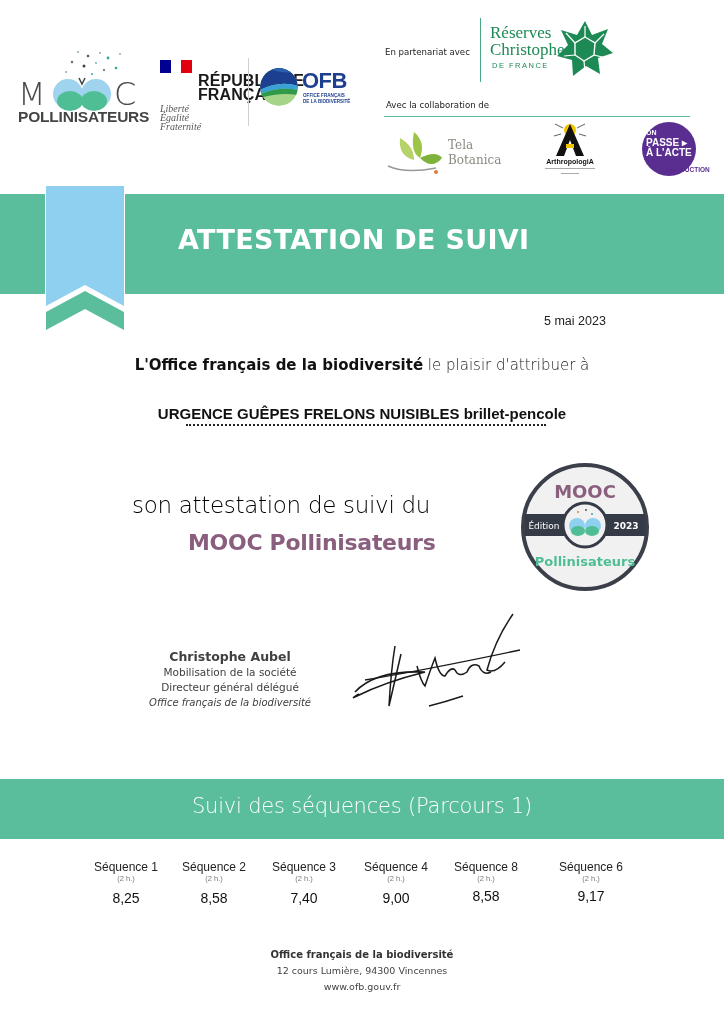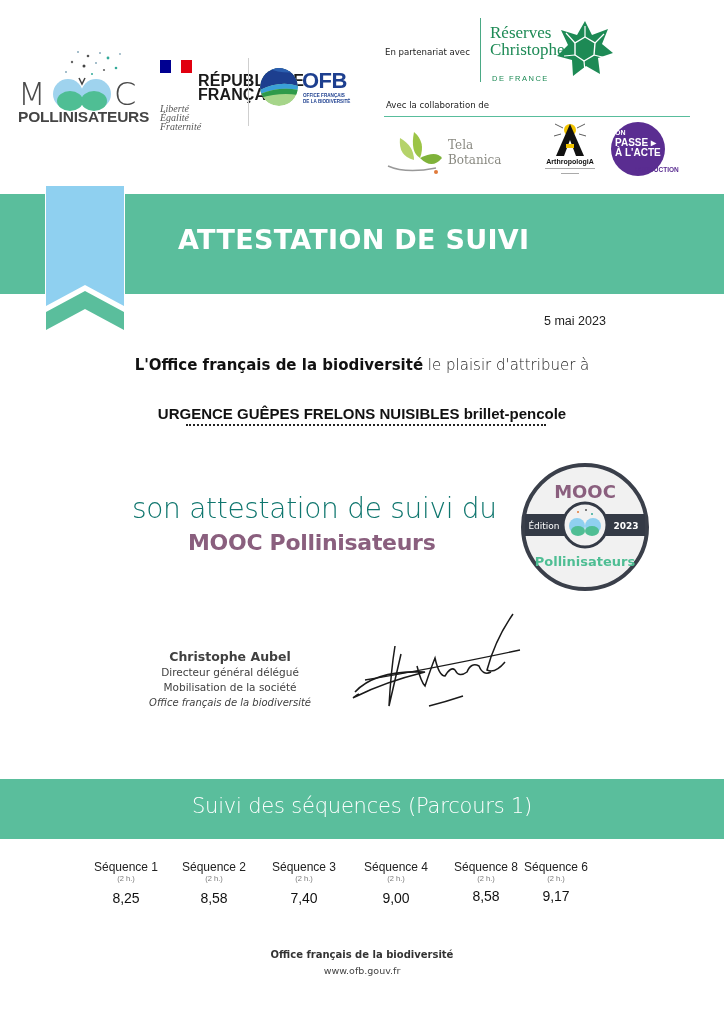--- a/index.html
+++ b/index.html
@@ -23,53 +23,53 @@
 
   .logo-ofb { position: absolute; left: 260px; top: 68px; width: 100px; height: 42px; }
   .logo-ofb .globe { position: absolute; left: 0; top: 0; width: 38px; height: 38px; border-radius: 50%; overflow: hidden; }
   .logo-ofb .ofb-text { position: absolute; left: 42px; top: 1px; font-family: "Liberation Sans", sans-serif; font-weight: 700; font-size: 22px; color: #1d3f8f; letter-spacing: -0.5px; line-height: 24px; }
   .logo-ofb .ofb-sub { position: absolute; left: 43px; top: 25px; font-family: "Liberation Sans", sans-serif; font-weight: 700; font-size: 4.6px; line-height: 6px; color: #1d3f8f; }
 
   .partner-label { position: absolute; left: 385px; top: 47px; font-family: "DejaVu Sans", sans-serif; font-size: 8.6px; color: #222; }
   .v-divider-2 { position: absolute; left: 480px; top: 18px; width: 1px; height: 64px; background: #4aa985; }
   .logo-rnf { position: absolute; left: 490px; top: 18px; width: 130px; height: 64px; }
   .logo-rnf .rnf-text { position: absolute; left: 0; top: 6px; font-family: "Liberation Serif", serif; font-size: 17px; line-height: 17px; color: #1d8a55; }
-  .logo-rnf .rnf-sub { position: absolute; left: 2px; top: 43px; font-family: "Liberation Sans", sans-serif; font-size: 7.5px; letter-spacing: 1.5px; color: #1d8a55; margin-top: 13px; }
+  .logo-rnf .rnf-sub { position: absolute; left: 2px; top: 43px; font-family: "Liberation Sans", sans-serif; font-size: 7.5px; letter-spacing: 1.5px; color: #1d8a55; }
   .logo-rnf .star { position: absolute; left: 66px; top: 2px; width: 58px; height: 58px; }
 
   .collab-label { position: absolute; left: 386px; top: 100px; font-family: "DejaVu Sans", sans-serif; font-size: 8.6px; color: #222; }
   .collab-line { position: absolute; left: 384px; top: 116px; width: 306px; height: 1px; background: #58bd9c; }
 
   .logo-tela { position: absolute; left: 386px; top: 124px; width: 125px; height: 56px; }
   .logo-tela .tela-text { position: absolute; left: 62px; top: 14px; font-family: "DejaVu Serif", serif; font-size: 12px; line-height: 15px; color: #8a8a82; }
   .logo-arthro { position: absolute; left: 535px; top: 122px; width: 70px; height: 58px; }
   .logo-arthro .arthro-text { position: absolute; left: 0; top: 36px; width: 70px; text-align: center; font-family: "Liberation Sans", sans-serif; font-weight: 700; font-size: 7px; color: #111; }
   .logo-arthro .arthro-sub { position: absolute; left: 10px; top: 46px; width: 50px; height: 1px; background: #aaa; }
   .logo-arthro .arthro-sub2 { position: absolute; left: 26px; top: 51px; width: 18px; height: 1px; background: #aaa; }
-  .logo-passe { position: absolute; left: 609px; top: 122px; width: 78px; height: 56px; }
+  .logo-passe { position: absolute; left: 640px; top: 122px; width: 78px; height: 56px; }
   .logo-passe .circle { position: absolute; left: 2px; top: 0; width: 54px; height: 54px; border-radius: 50%; background: #5a2d91; }
   .logo-passe .ptext { position: absolute; left: 6px; top: 6px; font-family: "Liberation Sans", sans-serif; font-weight: 700; color: #fff; line-height: 10px; }
   .logo-passe .prod { position: absolute; left: 26px; top: 44px; font-family: "Liberation Sans", sans-serif; font-weight: 700; font-size: 6.5px; color: #5a2d91; }
 
   
   .banner { position: absolute; left: 0; top: 194px; width: 724px; height: 100px; background: #5abe9c; }
   .banner .banner-gap { position: absolute; left: 45px; top: 0; width: 80px; height: 100px; background: #ffffff; }
   .ribbon { position: absolute; left: 46px; top: 186px; width: 78px; height: 144px; }
   .banner-title { position: absolute; left: 178px; top: 224px; font-family: "DejaVu Sans", sans-serif; font-weight: 700; font-size: 27px; letter-spacing: 0.3px; color: #ffffff; }
 
   .date { position: absolute; left: 544px; top: 314px; font-family: "Liberation Sans", sans-serif; font-size: 12.5px; color: #222; }
 
   .award-line { position: absolute; left: 0; top: 356px; width: 724px; text-align: center; font-family: "DejaVu Sans", sans-serif; font-size: 15px; color: #111; }
   .award-line b { font-weight: 700; }
   .award-line .lite { font-weight: 300; color: #222; }
 
   .recipient { position: absolute; left: 0; top: 405px; width: 724px; text-align: center; font-family: "Liberation Sans", sans-serif; font-weight: 700; font-size: 15px; color: #111; }
   .recipient-dots { position: absolute; left: 186px; top: 424px; width: 360px; border-top: 2.5px dotted #222; }
 
-  .course-intro { position: absolute; left: 132px; top: 492px; font-family: "DejaVu Sans", sans-serif; font-weight: 300; font-size: 28px; color: #0f766e; letter-spacing: -0.3px; }
+  .course-intro { position: absolute; left: 132px; top: 492px; font-family: "DejaVu Sans", sans-serif; font-weight: 300; font-size: 23px; color: #000000; letter-spacing: -0.3px; }
   .course-name { position: absolute; left: 188px; top: 530px; font-family: "DejaVu Sans", sans-serif; font-weight: 700; font-size: 22px; color: #8a5f7e; letter-spacing: -0.3px; }
 
   .badge { position: absolute; left: 520px; top: 462px; width: 130px; height: 130px; }
 
   .signer { position: absolute; left: 130px; top: 648px; width: 200px; text-align: center; font-family: "DejaVu Sans", sans-serif; color: #404040; }
   .signer .name { font-weight: 700; font-size: 12.5px; line-height: 17px; }
   .signer .line { font-size: 10.5px; line-height: 15px; }
   .signer .org { font-size: 10px; line-height: 15px; font-style: italic; }
   .signature { position: absolute; left: 345px; top: 610px; width: 180px; height: 110px; }
 
@@ -248,22 +248,22 @@
     <circle cx="66" cy="48" r="1" fill="#555"></circle>
     <circle cx="72" cy="52" r="1" fill="#3a9"></circle>
   <text x="65" y="36" text-anchor="middle" font-family="DejaVu Sans, sans-serif" font-weight="700" font-size="18" fill="#8a5f7e">MOOC</text>
   <text x="24" y="67" text-anchor="middle" font-family="DejaVu Sans, sans-serif" font-size="9" fill="#ffffff">Édition</text>
   <text x="106" y="67" text-anchor="middle" font-family="DejaVu Sans, sans-serif" font-weight="700" font-size="9" fill="#ffffff">2023</text>
   <text x="65" y="104" text-anchor="middle" font-family="DejaVu Sans, sans-serif" font-weight="700" font-size="13" fill="#4fbe94">Pollinisateurs</text>
 </svg>
 
 <div class="signer">
   <div class="name">Christophe Aubel</div>
+  <div class="line">Mobilisation de la société</div>
   <div class="line">Directeur général délégué</div>
-  <div class="line">Mobilisation de la société</div>
   <div class="org">Office français de la biodiversité</div>
 </div>
 
 <svg class="signature" viewBox="0 0 180 110">
   <path d="M10 82 Q30 60 80 62 Q40 72 12 86 Q4 90 14 84" stroke="#1a1a1a" stroke-width="1.6" fill="none"></path>
   <path d="M50 36 Q46 60 44 96 Q50 70 56 44" stroke="#1a1a1a" stroke-width="1.5" fill="none"></path>
   <path d="M20 70 Q80 60 175 40" stroke="#1a1a1a" stroke-width="1.4" fill="none"></path>
   <path d="M72 56 Q76 72 80 76 Q86 58 90 48 Q94 66 100 66 Q106 56 110 60 Q114 68 122 62 Q126 52 134 56 Q138 66 146 62" stroke="#1a1a1a" stroke-width="1.5" fill="none"></path>
   <path d="M168 4 Q150 30 142 60 Q150 64 160 52" stroke="#1a1a1a" stroke-width="1.5" fill="none"></path>
   <path d="M84 96 Q100 92 118 86" stroke="#1a1a1a" stroke-width="1.4" fill="none"></path>
@@ -291,23 +291,24 @@
   <div class="seq-col" style="left:268px">
     <div class="lbl">Séquence 4</div>
     <div class="dur">(2 h.)</div>
     <div class="val">9,00</div>
   </div>
   <div class="seq-col" style="left:358px">
     <div class="lbl">Séquence 8</div>
     <div class="dur">(2 h.)</div>
     <div class="val" style="margin-top:3px">8,58</div>
   </div>
-  <div class="seq-col" style="left:428px">
+  <div class="seq-col" style="left:463px">
     <div class="lbl">Séquence 6</div>
     <div class="dur">(2 h.)</div>
     <div class="val" style="margin-top:3px">9,17</div>
   </div>
 </div>
 
 <div class="footer">
   <div class="f-name">Office français de la biodiversité</div>
+  <div class="f-line">12 cours Lumière, 94300 Vincennes</div>
   <div class="f-line">www.ofb.gouv.fr</div>
 </div>
 
 </body></html>

